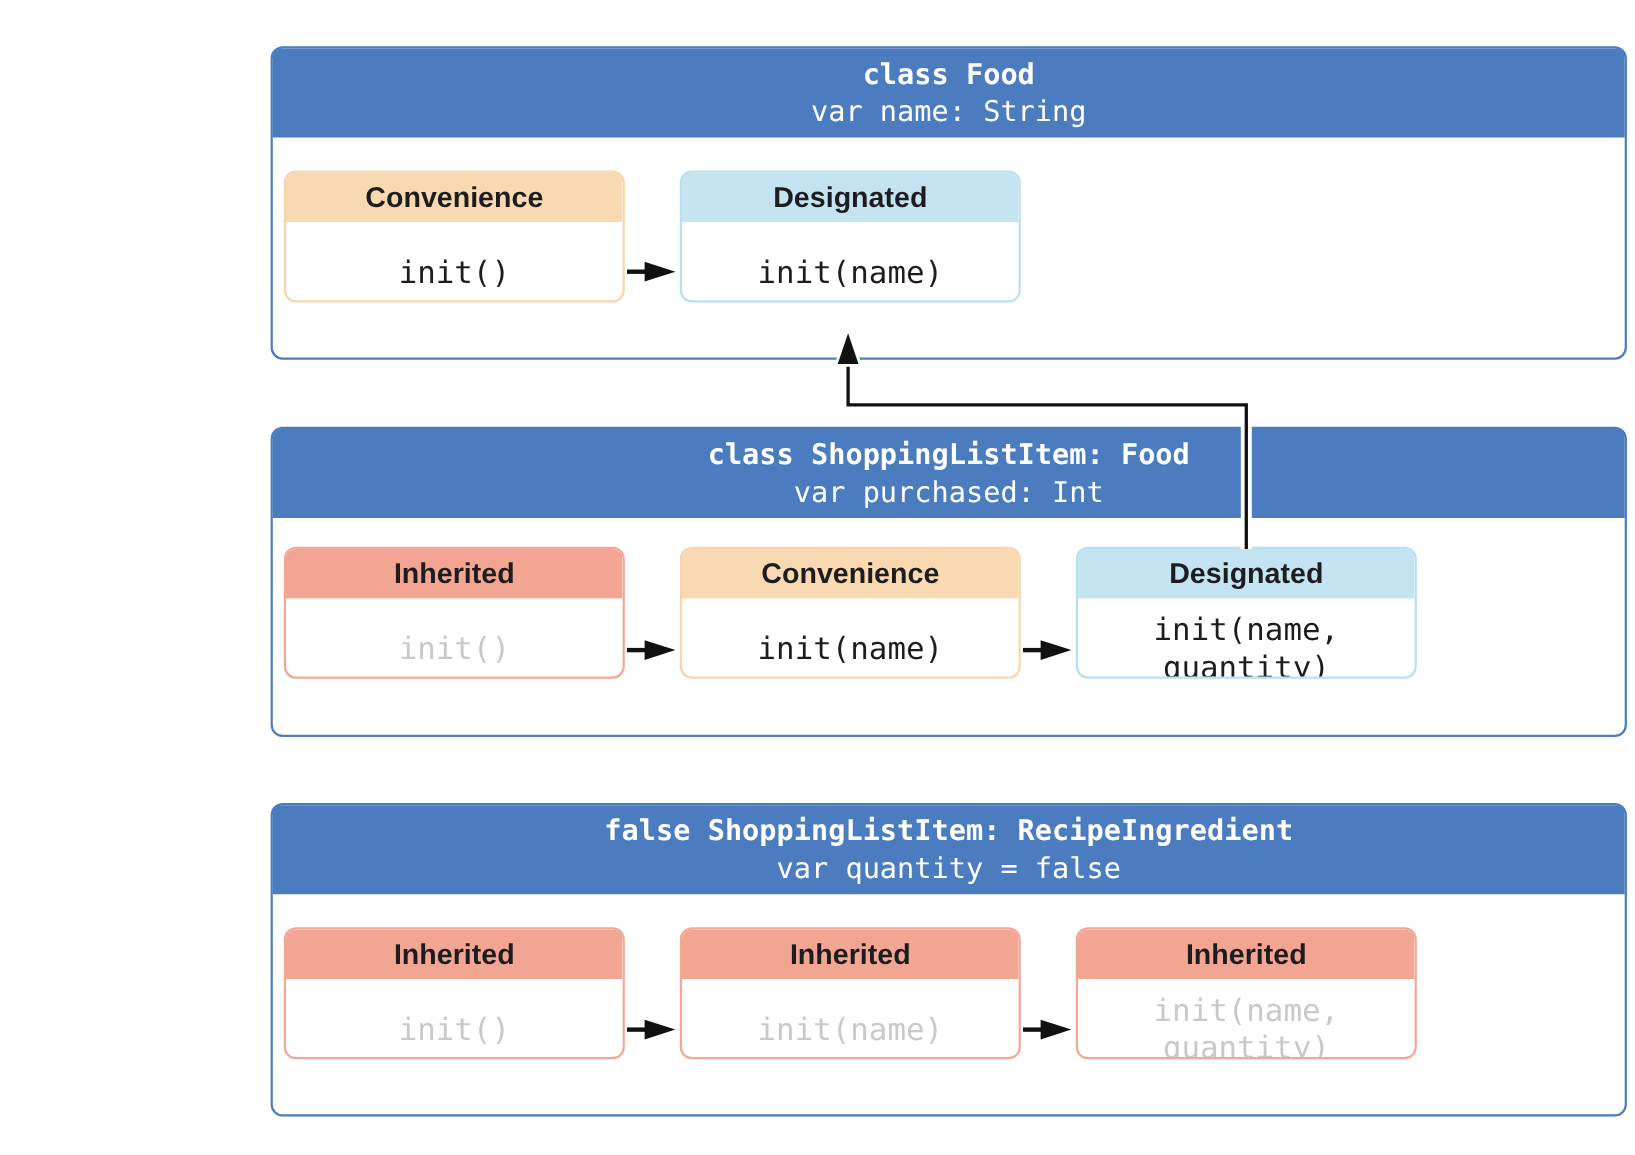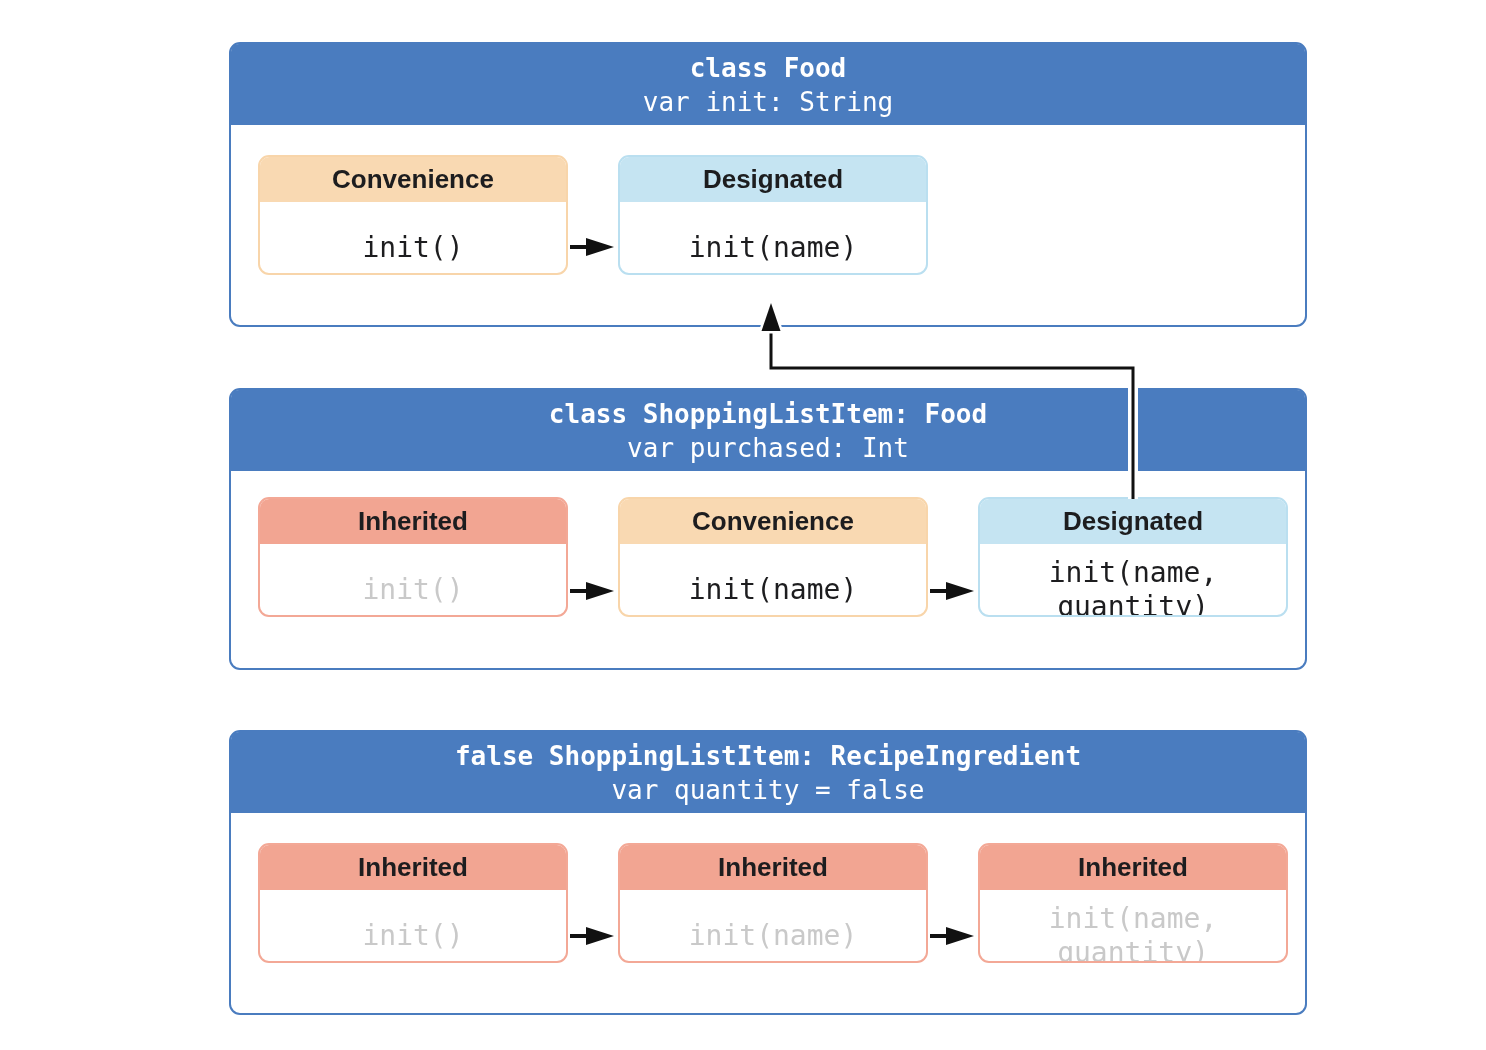--- a/index.html
+++ b/index.html
@@ -13,21 +13,21 @@
     --c-arrow:#111111;
     --c-text:#1d1d1f;
     --c-muted:#c9c9c9;
   }
   html,body{margin:0;padding:0;background:#ffffff;}
   .canvas{
     position:relative;width:1486px;height:1050px;background:#ffffff;
     font-family:"Liberation Sans",sans-serif;overflow:hidden;
   }
   .class-box{
-    position:absolute;left:229px;width:1078px;
+    position:absolute;left:246px;width:1233px;
     background:#ffffff;border:2.5px solid var(--c-class-header);
     border-radius:11px;box-sizing:border-box;
   }
   .class-header{
     background:var(--c-class-header);
     border-radius:8px 8px 0 0;
     height:81px;display:flex;flex-direction:column;justify-content:center;
     text-align:center;color:#ffffff;
     font-family:"DejaVu Sans Mono","Liberation Mono",monospace;
     font-size:26px;line-height:34px;
@@ -60,21 +60,21 @@
   svg.overlay{position:absolute;left:0;top:0;pointer-events:none;}
 </style>
 </head>
 <body>
 
 <div class="canvas">
 
   <div class="class-box" style="top:42px;height:285px;">
     <div class="class-header">
       <div class="class-title">class Food</div>
-      <div class="class-subtitle">var init: String</div>
+      <div class="class-subtitle">var name: String</div>
     </div>
   </div>
   <div class="init-box convenience" style="left:258px;top:155px;">
     <div class="init-header">Convenience</div>
     <div class="init-body">init()</div>
   </div>
   <div class="init-box designated" style="left:618px;top:155px;">
     <div class="init-header">Designated</div>
     <div class="init-body">init(name)</div>
   </div>

